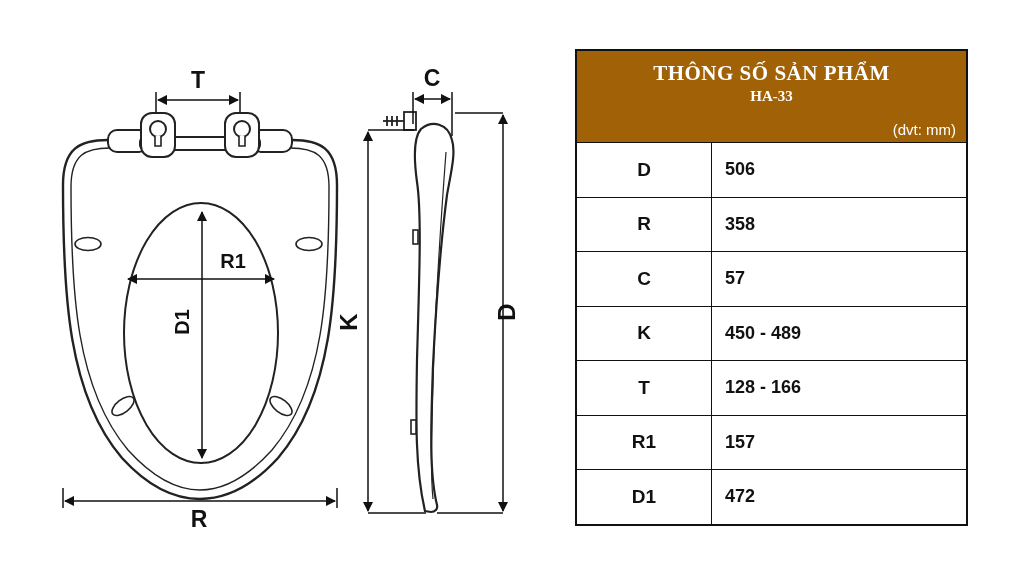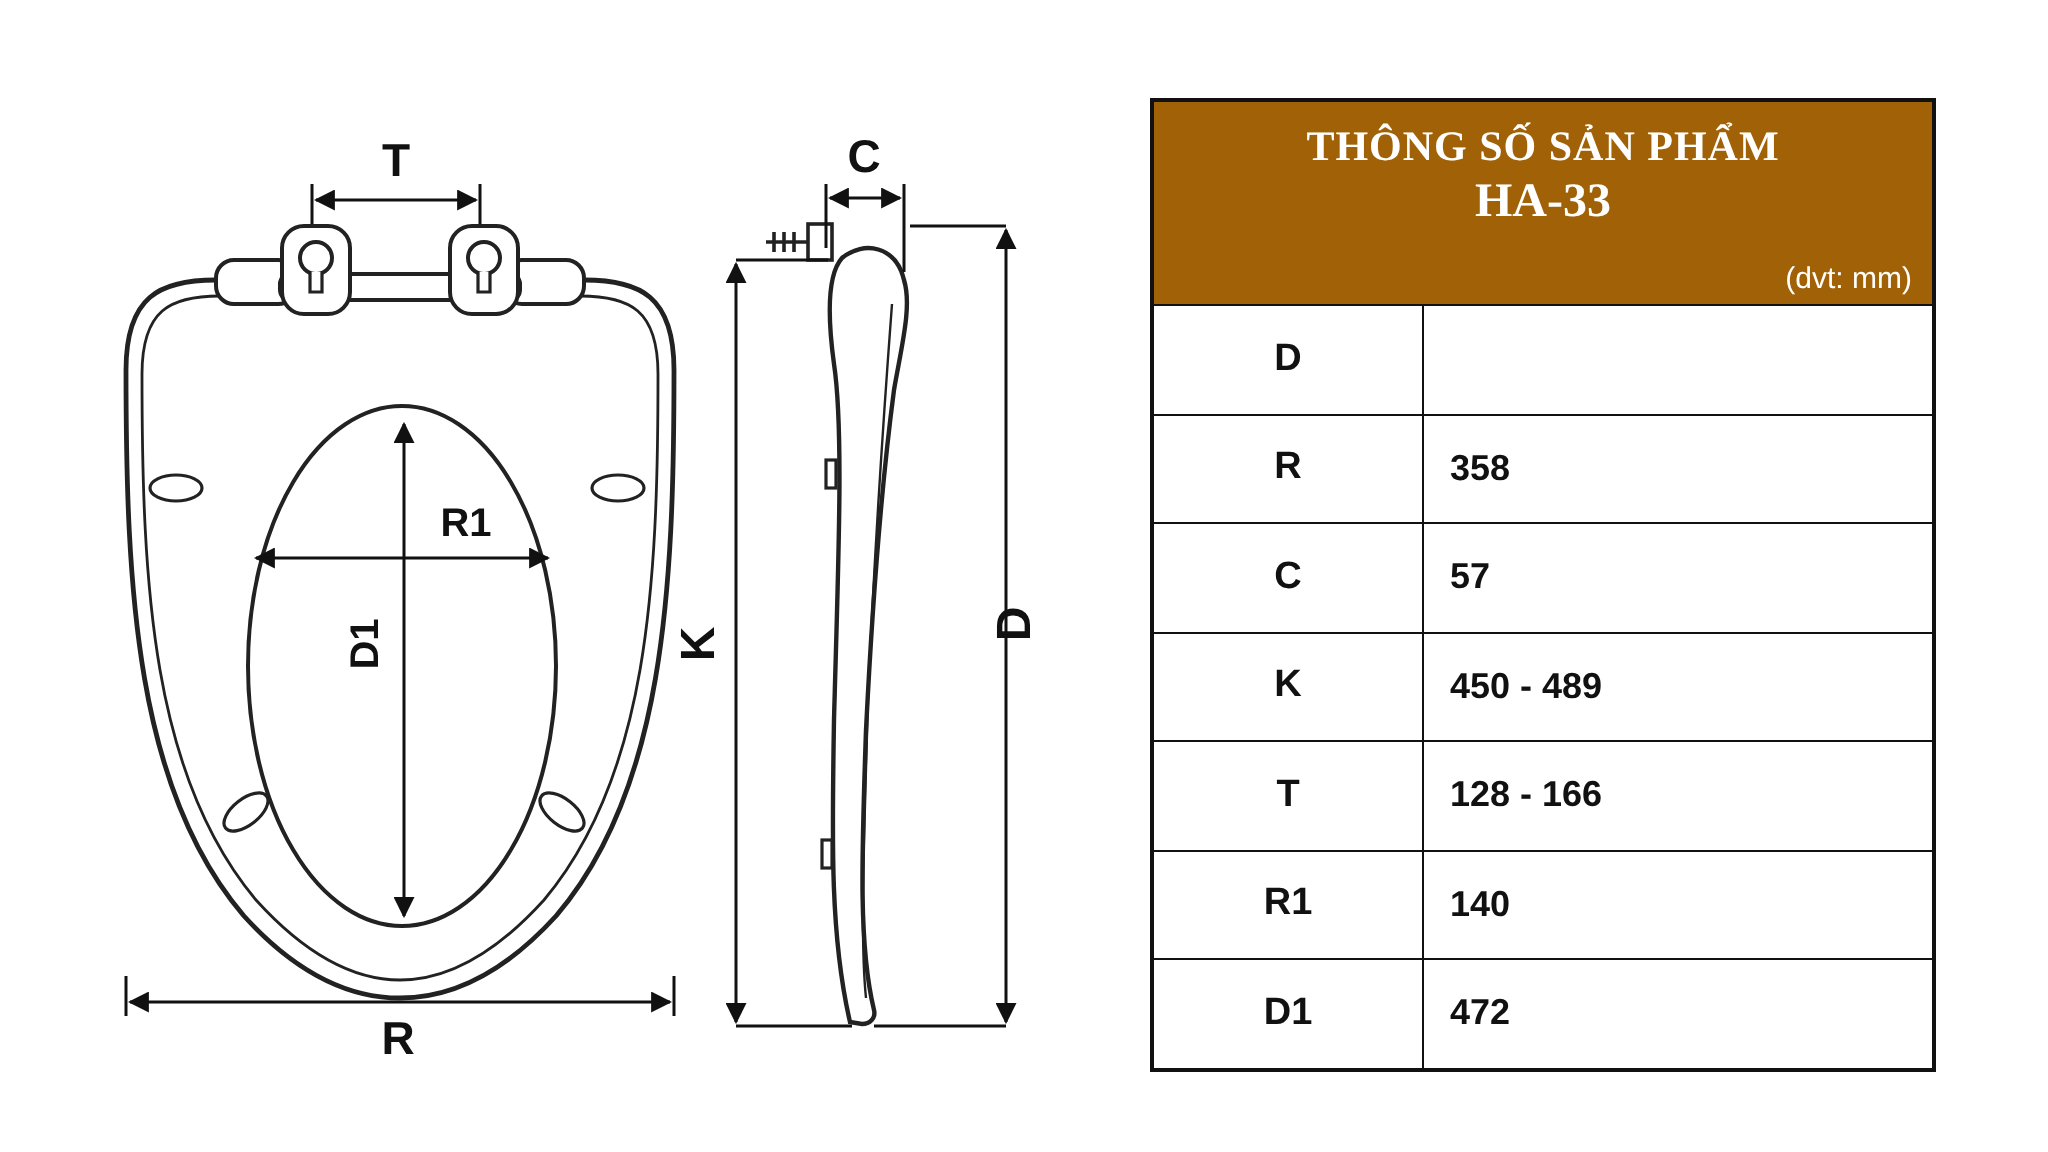--- a/index.html
+++ b/index.html
@@ -5,21 +5,21 @@
   html,body{margin:0;padding:0;background:#e9e9e9;}
   .canvas{position:relative;width:1024px;height:576px;background:#ffffff;overflow:hidden;
           font-family:"Liberation Sans",sans-serif;color:#111;}
   svg text{font-family:"Liberation Sans",sans-serif;font-weight:bold;fill:#111;}
 
   
   .spec-table{position:absolute;left:575px;top:49px;width:389px;border:2px solid #111;background:#fff;}
   .spec-header{background:#a16207;color:#fff;padding:10px 10px 4px 10px;}
   .spec-title1{font-family:"Liberation Serif",serif;font-weight:bold;font-size:21px;
                text-align:center;letter-spacing:.5px;}
-  .spec-title2{font-family:"Liberation Serif",serif;font-weight:bold;font-size:24px;
+  .spec-title2{font-family:"Liberation Serif",serif;font-weight:bold;font-size:15px;
                text-align:center;margin-top:2px;}
   .spec-unit{text-align:right;font-size:15px;margin-top:16px;font-family:"Liberation Sans",sans-serif;}
   .spec-row{display:flex;height:53.5px;border-top:1.5px solid #111;}
   .spec-row:first-of-type{border-top:none;}
   .spec-param{width:134px;border-right:1.5px solid #111;display:flex;align-items:center;
               justify-content:center;font-weight:bold;font-size:19px;}
   .spec-value{flex:1;display:flex;align-items:center;padding-left:13px;font-weight:bold;font-size:18px;}
 </style>
 </head>
 <body>
@@ -136,40 +136,41 @@
 
   <div class="spec-table">
     <div class="spec-header">
       <div class="spec-title1">THÔNG SỐ SẢN PHẨM</div>
       <div class="spec-title2">HA-33</div>
       <div class="spec-unit">(dvt: mm)</div>
     </div>
 
     <div class="spec-row">
       <div class="spec-param">D</div>
+      <div class="spec-value">506</div>
     </div>
     <div class="spec-row">
       <div class="spec-param">R</div>
       <div class="spec-value">358</div>
     </div>
     <div class="spec-row">
       <div class="spec-param">C</div>
       <div class="spec-value">57</div>
     </div>
     <div class="spec-row">
       <div class="spec-param">K</div>
       <div class="spec-value">450 - 489</div>
     </div>
     <div class="spec-row">
       <div class="spec-param">T</div>
       <div class="spec-value">128 - 166</div>
     </div>
     <div class="spec-row">
       <div class="spec-param">R1</div>
-      <div class="spec-value">140</div>
+      <div class="spec-value">157</div>
     </div>
     <div class="spec-row">
       <div class="spec-param">D1</div>
       <div class="spec-value">472</div>
     </div>
   </div>
 
 </div>
 
 </body></html>

